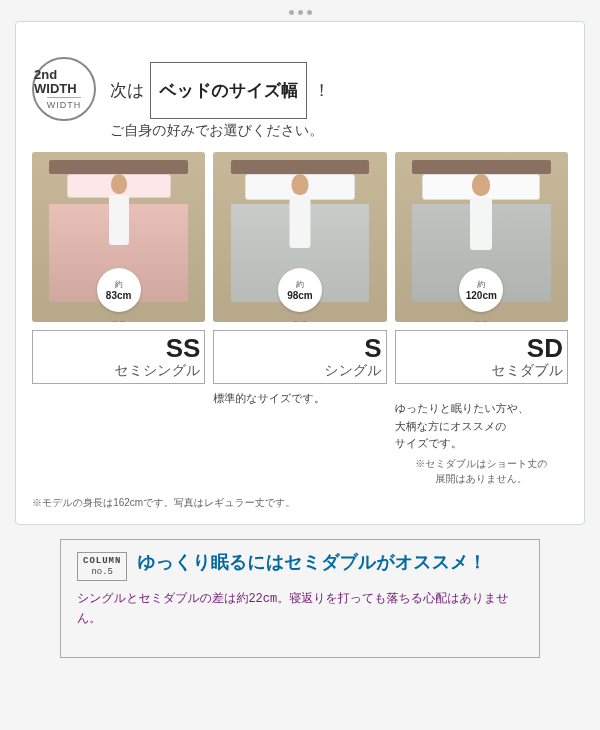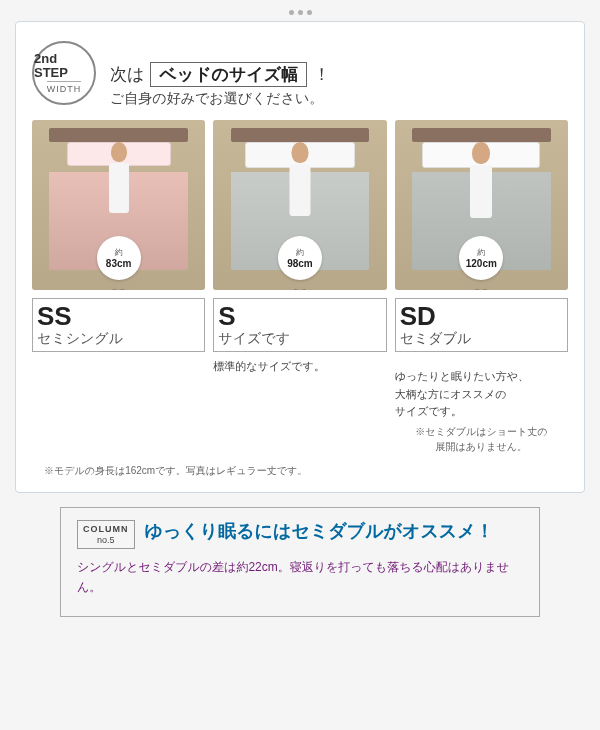--- a/index.html
+++ b/index.html
@@ -74,21 +74,21 @@
     .step-title-line {
       display: flex;
       align-items: center;
       gap: 6px;
       font-size: 17px;
       color: #333;
     }
     .step-title-line .highlighted {
       background: #fff;
       border: 1.5px solid #666;
-      padding: 0 8px;
+      padding: 16px 8px;
       font-size: 17px;
       font-weight: bold;
       color: #222;
     }
     .step-subtitle {
       font-size: 14px;
       color: #444;
       margin-top: 3px;
     }
 
@@ -205,21 +205,21 @@
       bottom: -12px;
       color: #555;
     }
 
     
     .size-label-box {
       border: 1.5px solid #aaa;
       width: 100%;
       margin-top: 8px;
       padding: 4px 4px 3px;
-      text-align: left;
+      text-align: right;
     }
     .size-code {
       font-size: 26px;
       font-weight: bold;
       color: #222;
       line-height: 1;
     }
     .size-name-jp {
       font-size: 14px;
       color: #555;
@@ -239,29 +239,29 @@
       color: #666;
       line-height: 1.5;
       margin-top: 3px;
       width: 100%;
     }
 
     .model-note {
       font-size: 10px;
       color: #666;
       margin-top: 8px;
-      margin-left: 12px;
     }
 
     
     .column-box {
       width: 480px;
       border: 1.5px solid #aaa;
       margin-top: 14px;
-      padding: 12px 16px 18px;
+      padding: 12px 16px 27px;
+      font-family: Liberation Mono, monospace;
     }
     .column-header {
       display: flex;
       gap: 10px;
       align-items: flex-start;
     }
     .column-label {
       border: 1.5px solid #999;
       padding: 3px 5px;
       text-align: center;
@@ -297,21 +297,21 @@
 <div class="top-dots">
   <span></span>
     <span></span>
     <span></span>
 </div>
 
 <div class="main-card">
 
   <div class="step-header">
     <div class="step-badge">
-      <span class="step-num">2nd STEP</span>
+      <span class="step-num">2nd WIDTH</span>
       <span class="step-width">WIDTH</span>
     </div>
     <div class="step-title-area">
       <div class="step-title-line">
         <span>次は</span>
         <span class="highlighted">ベッドのサイズ幅</span>
         <span>！</span>
       </div>
       <div class="step-subtitle">ご自身の好みでお選びください。</div>
     </div>
@@ -350,21 +350,21 @@
           <div class="person-head" style="width:17px;height:21px;background:#d4a882;border-radius:50% 50% 45% 45%;margin-bottom:1px;"></div>
           <div class="person-body" style="width:21px;height:52px;background:#f5f5f5;border-radius:3px;"></div>
         </div>
         <div class="width-badge">
           <span class="approx">約</span>
           <span class="width-val">98cm</span>
         </div>
       </div>
       <div class="size-label-box">
         <div class="size-code">S</div>
-        <div class="size-name-jp">サイズです</div>
+        <div class="size-name-jp">シングル</div>
       </div>
       <div class="size-desc">標準的なサイズです。</div>
     </div>
 
     <div class="bed-item">
       <div class="bed-image-wrap">
         <div class="floor-bg"></div>
         <div class="bed-headboard"></div>
         <div style="position:absolute;top:52px;left:10%;right:10%;bottom:20px;background:linear-gradient(to bottom,#c0c4c0,#b0b4b0);border-radius:0 0 2px 2px;"></div>
         <div style="position:absolute;top:22px;left:16%;right:16%;height:26px;background:#fafafa;border-radius:3px;border:1px solid #ddd;"></div>

